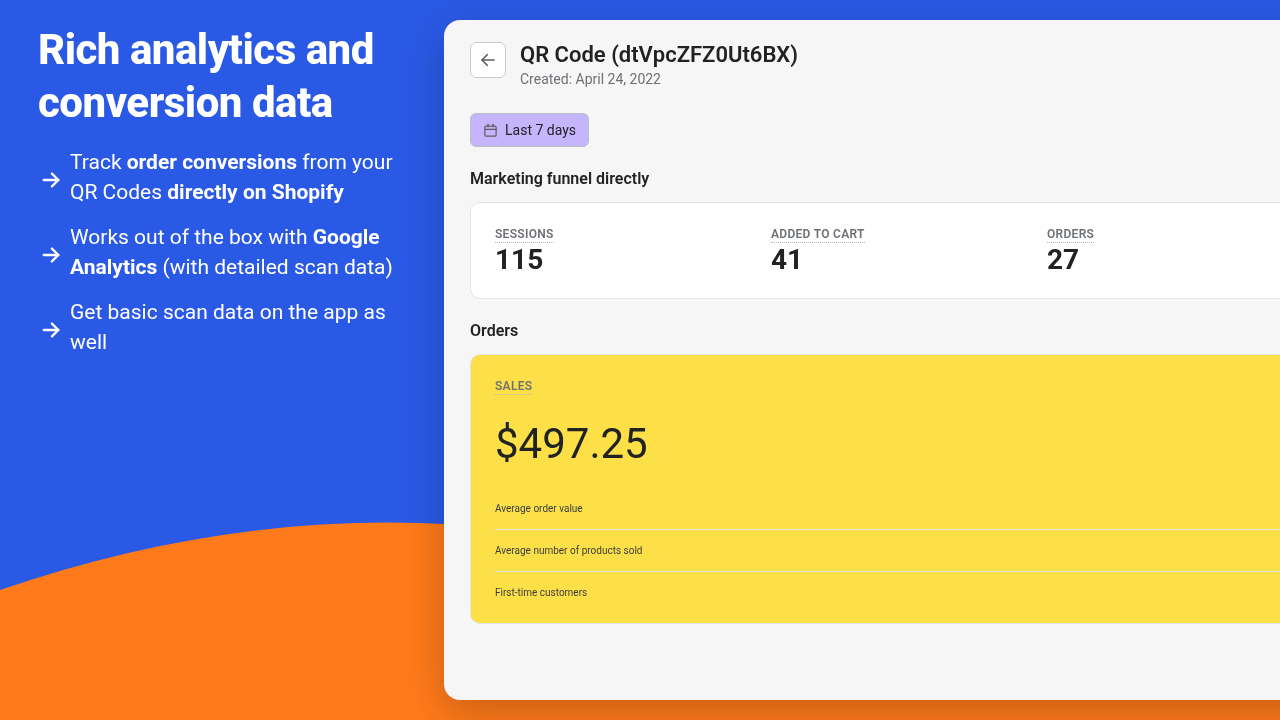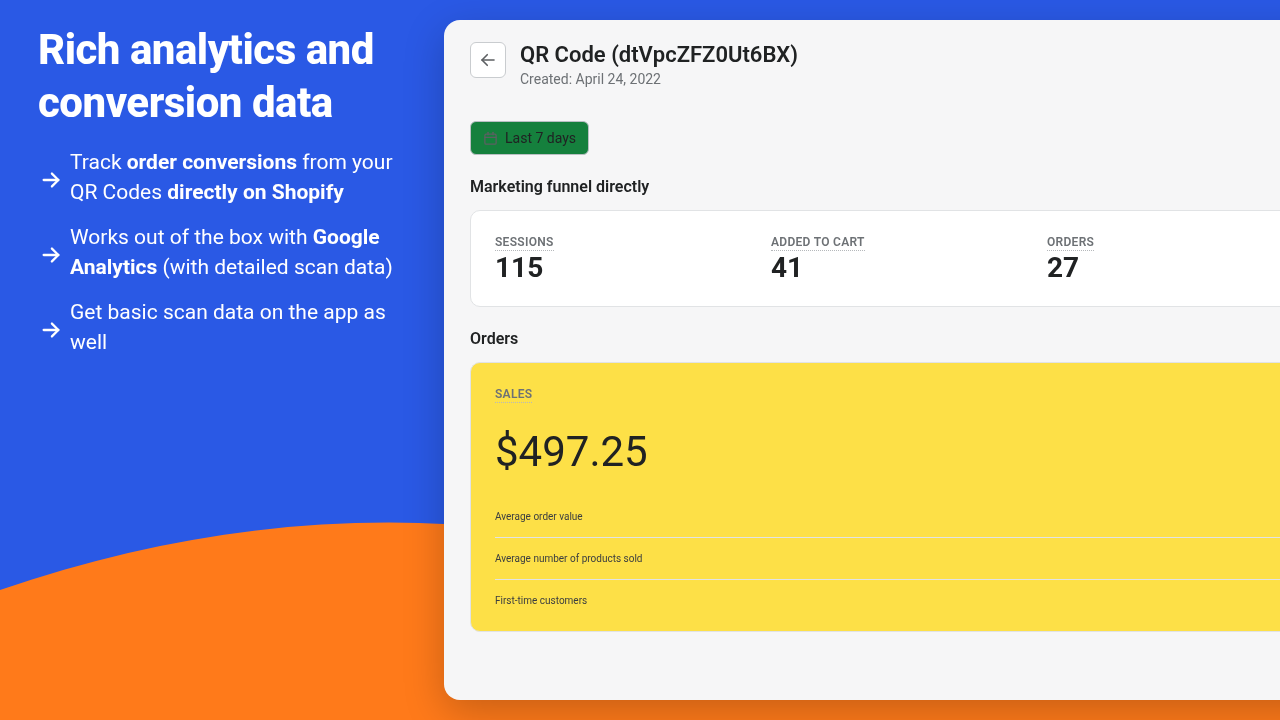--- a/index.html
+++ b/index.html
@@ -83,27 +83,27 @@
       font-size: 22px;
       font-weight: 600;
       color: #202223;
     }
     .subtitle {
       font-size: 14px;
       color: #6d7175;
       margin-top: 4px;
     }
     .date-btn {
-      margin-top: 34px;
+      margin-top: 26px;
       display: inline-flex;
       align-items: center;
       padding: 8px 12px;
       border: 1px solid #babfc3;
       border-radius: 6px;
-      background: #15803d;
+      background: #c4b5fd;
       font-size: 14px;
       color: #202223;
       cursor: pointer;
     }
     .date-btn svg { margin-right: 7px; }
     .section-title {
       font-size: 16px;
       font-weight: 600;
       margin-top: 22px;
       color: #202223;

